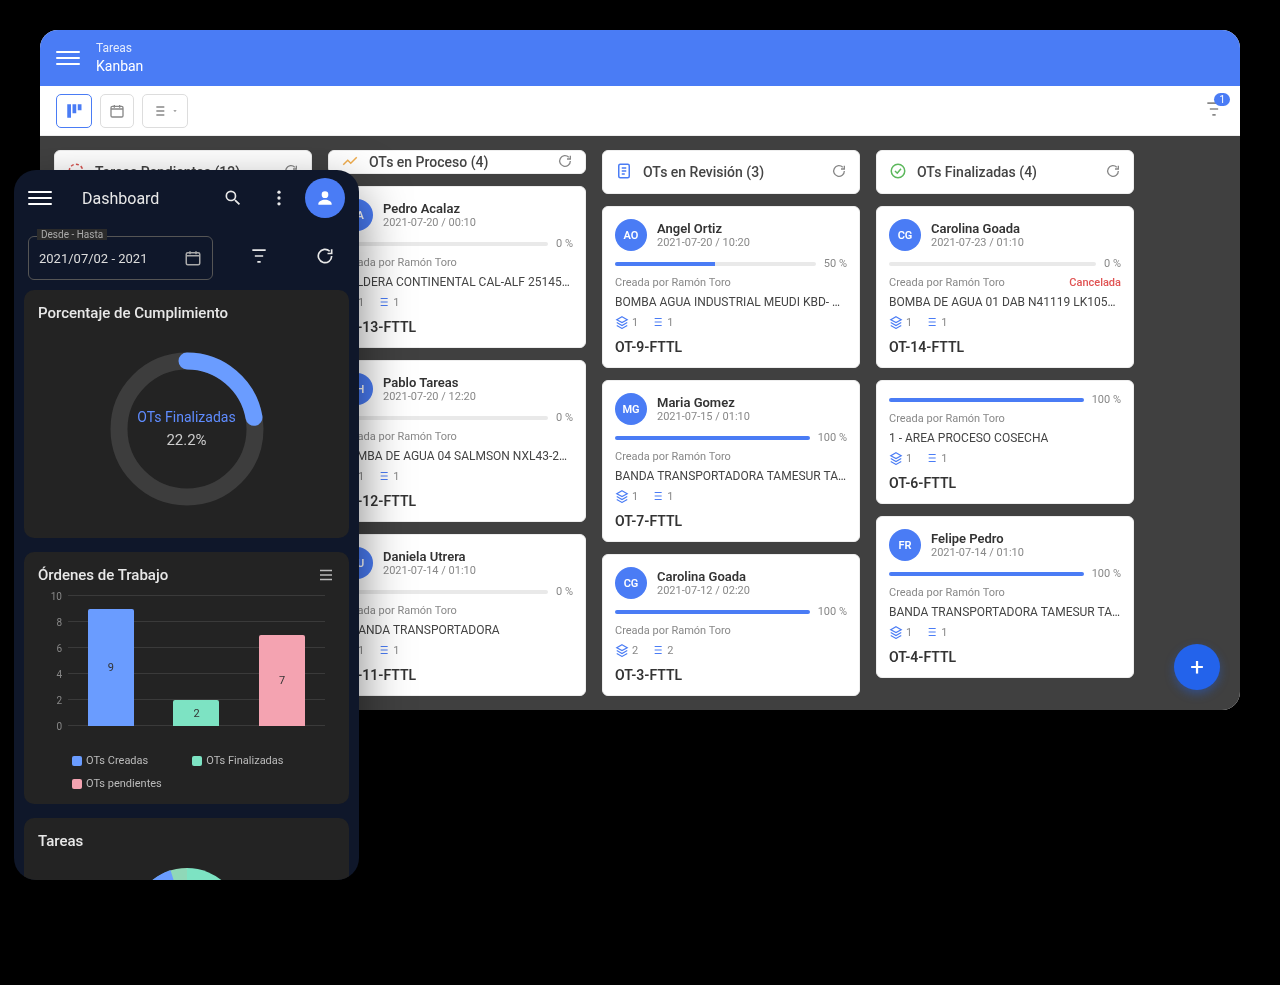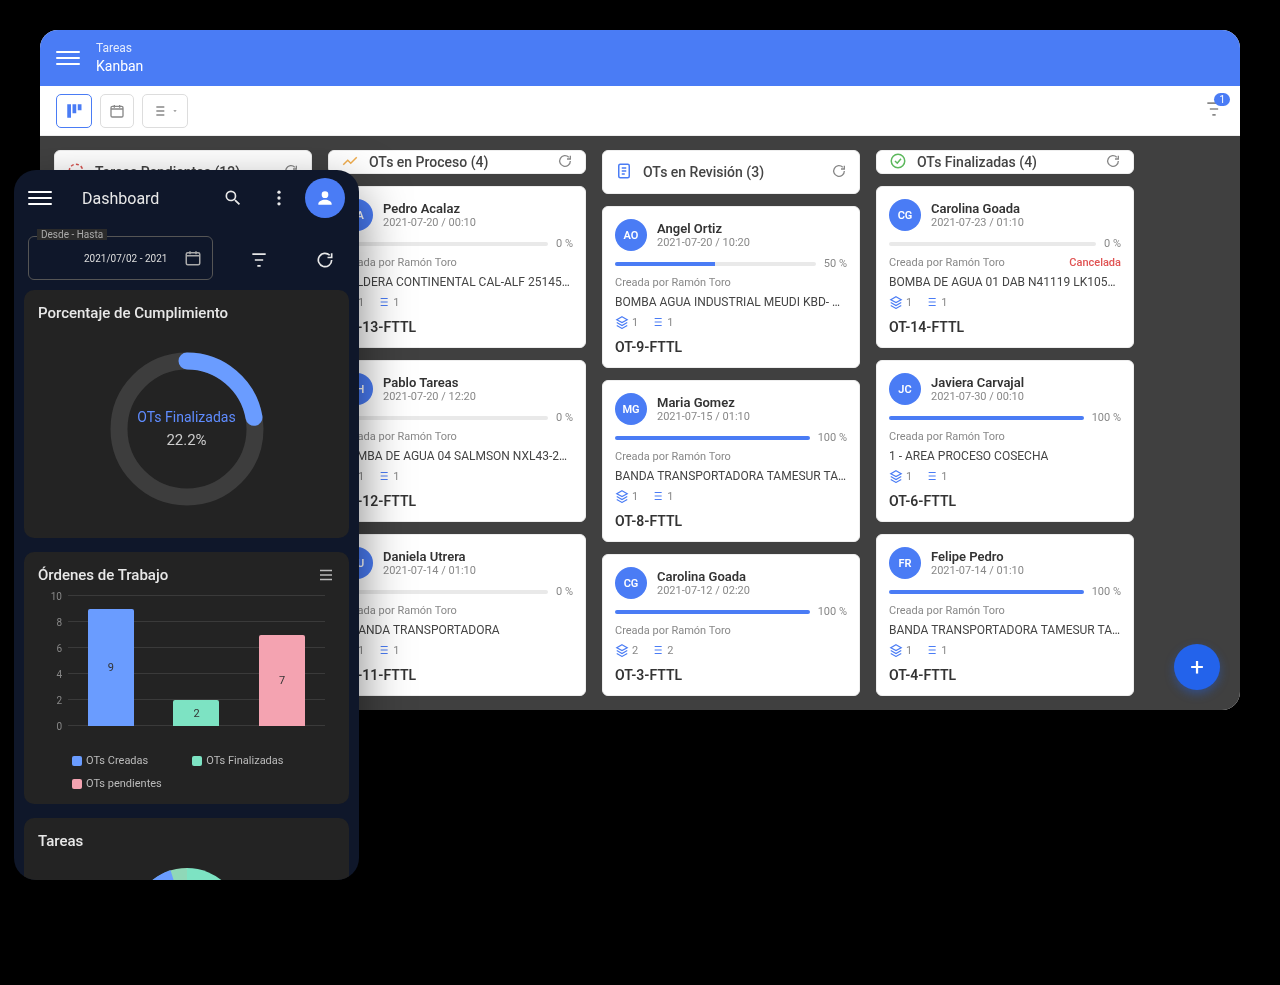--- a/index.html
+++ b/index.html
@@ -63,24 +63,24 @@
   .mobile {
     position: absolute; left: 14px; top: 170px; width: 345px; height: 710px;
     background: #0f172a; border-radius: 22px; box-shadow: 0 20px 50px rgba(0,0,0,.5);
     color: #e8e8e8; overflow: hidden; display: flex; flex-direction: column;
   }
   .m-top { height: 56px; display: flex; align-items: center; padding: 0 14px; gap: 14px; }
   .m-title { font-size: 16px; }
   .m-top-right { margin-left: auto; display: flex; align-items: center; gap: 6px; }
   .m-ic { width: 40px; height: 40px; display: flex; align-items: center; justify-content: center; border-radius: 50%; cursor: pointer; }
   .m-ic.acc { background: #4a7cf5; }
-  .m-filter { padding: 10px 14px; display: flex; align-items: flex-end; gap: 26px; }
+  .m-filter { padding: 10px 14px; display: flex; align-items: flex-start; gap: 26px; }
   .date-field { border: 1px solid #555; border-radius: 6px; height: 44px; display: flex; align-items: center; padding: 0 10px; gap: 8px; flex: 1; position: relative; cursor: pointer; }
   .date-field label { position: absolute; top: -8px; left: 8px; background: #2b2b2b; padding: 0 4px; font-size: 10px; color: #aaa; }
-  .date-field span { font-size: 10px; color: #ddd; margin-left: 45px; }
+  .date-field span { font-size: 13px; color: #ddd; }
   .m-body { flex: 1; overflow-y: hidden; padding: 0 10px; display: flex; flex-direction: column; gap: 14px; }
   .m-card { background: #232323; border-radius: 10px; padding: 14px; }
   .m-card h3 { font-size: 15px; font-weight: 500; color: #e8e8e8; margin-bottom: 12px; }
   .donut-wrap { display: flex; align-items: center; justify-content: center; height: 190px; position: relative; }
   .donut-label { position: absolute; text-align: center; top: 50%; left: 50%; transform: translate(-50%,-50%); }
   .donut-label .t { color: #5f8cff; font-size: 14px; }
   .donut-label .p { color: #ccc; font-size: 15px; margin-top: 6px; }
   .bar-header-ic { float: right; cursor: pointer; }
   .bar-chart { height: 150px; position: relative; margin-top: 10px; }
   .bar-area { position: absolute; left: 30px; right: 10px; top: 0; bottom: 20px; }
@@ -317,21 +317,21 @@
       </div>
       <div class="title-line">BANDA TRANSPORTADORA TAMESUR TAM-...</div>
       <div class="icons-row">
         <span class="ic"><svg width="14" height="14" viewBox="0 0 24 24" fill="none" stroke-width="2">
                 <path d="M12 3l9 5-9 5-9-5 9-5zM3 13l9 5 9-5M3 18l9 5 9-5"></path>
               </svg>1</span>
         <span class="ic"><svg width="14" height="14" viewBox="0 0 24 24" fill="none" stroke-width="2">
                 <path d="M8 6h12M8 12h12M8 18h12M4 6h.01M4 12h.01M4 18h.01"></path>
               </svg>1</span>
       </div>
-      <div class="ot-code">OT-8-FTTL</div>
+      <div class="ot-code">OT-7-FTTL</div>
         </div>
         <div class="card">
       <div class="card-top">
         <div class="avatar-sm">CG</div>
         <div>
           <div class="name">Carolina Goada</div>
           <div class="date">2021-07-12 / 02:20</div>
         </div>
       </div>
       <div class="prog-row">
@@ -392,27 +392,20 @@
         <span class="ic"><svg width="14" height="14" viewBox="0 0 24 24" fill="none" stroke-width="2">
                 <path d="M12 3l9 5-9 5-9-5 9-5zM3 13l9 5 9-5M3 18l9 5 9-5"></path>
               </svg>1</span>
         <span class="ic"><svg width="14" height="14" viewBox="0 0 24 24" fill="none" stroke-width="2">
                 <path d="M8 6h12M8 12h12M8 18h12M4 6h.01M4 12h.01M4 18h.01"></path>
               </svg>1</span>
       </div>
       <div class="ot-code">OT-14-FTTL</div>
         </div>
         <div class="card">
-      <div class="card-top">
-        <div class="avatar-sm">JC</div>
-        <div>
-          <div class="name">Javiera Carvajal</div>
-          <div class="date">2021-07-30 / 00:10</div>
-        </div>
-      </div>
       <div class="prog-row">
         <div class="prog-bar">
               <div class="prog-fill" style="width:100%"></div>
             </div>
         <div class="prog-pct">100 %</div>
       </div>
       <div class="meta-row">
         <span>Creada por Ramón Toro</span>
 
       </div>

